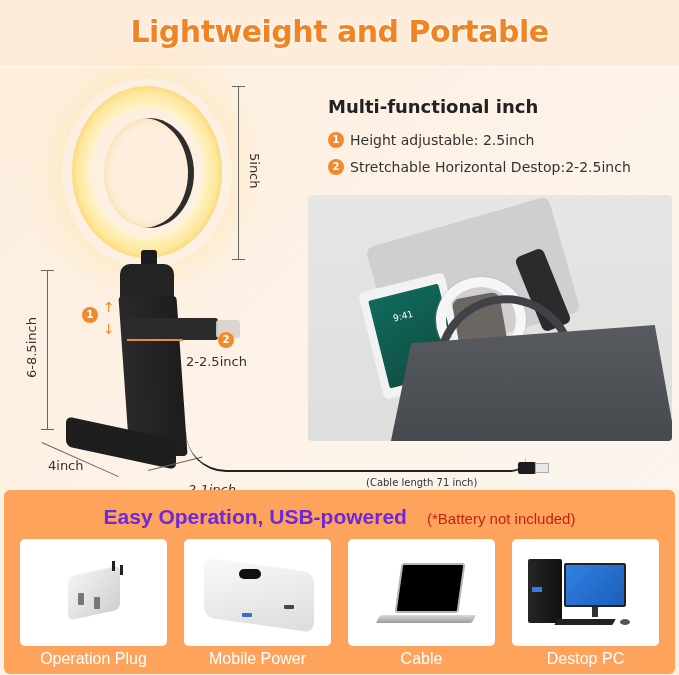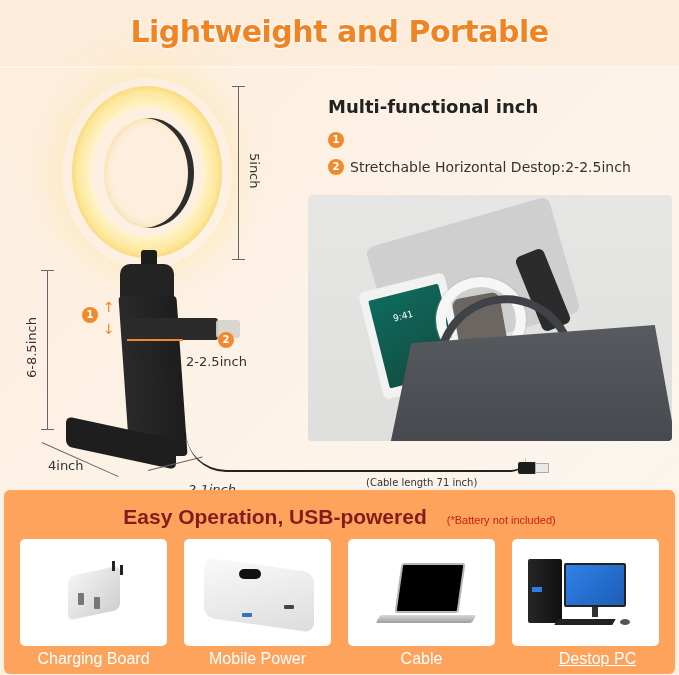--- a/index.html
+++ b/index.html
@@ -175,24 +175,24 @@
     .bottom-panel {
       position: absolute; left: 4px; top: 490px; width: 671px; height: 184px;
       background: #fea35c; border-radius: 6px;
     }
     .bottom-title {
       position: absolute; left: 0; top: 505px; width: 679px; text-align: center;
       white-space: nowrap;
     }
     .bottom-title .main {
       font-family: "Liberation Sans", sans-serif; font-weight: bold;
-      font-size: 21px; color: #7f1d1d;
+      font-size: 21px; color: #6d28d9;
     }
     .bottom-title .note {
-      font-family: "Liberation Sans", sans-serif; font-size: 11px; color: #c5230f;
+      font-family: "Liberation Sans", sans-serif; font-size: 15px; color: #c5230f;
       margin-left: 15px;
     }
     .card {
       position: absolute; top: 539px; width: 147px; height: 107px;
       background: #fff; border-radius: 5px; overflow: hidden;
     }
     .card-label {
       position: absolute; top: 650px; width: 147px; text-align: center;
       font-family: "Liberation Sans", sans-serif; font-size: 16px; color: #fff;
     }
@@ -289,20 +289,21 @@
   <div class="dim-label" style="left:188px; top:482px;font-style:italic;">2.1inch</div>
 
   <div class="cable"></div>
   <div class="usb-plug"></div>
   <div class="usb-head"></div>
   <div class="cable-label">(Cable length 71 inch)</div>
 
   <div class="stand-title">Multi-functional inch</div>
   <div class="feature" style="top:132px;">
     <span class="badge">1</span>
+    <span>Height adjustable: 2.5inch</span>
   </div>
   <div class="feature" style="top:159px;">
     <span class="badge">2</span>
     <span>Stretchable Horizontal Destop:2-2.5inch</span>
   </div>
 
   <div class="photo">
     <div class="laptop-shape"></div>
     <div class="tablet-shape">
       <div class="tablet-screen">
@@ -324,21 +325,21 @@
 
   <div class="card" style="left:20px;">
     <div>
       <div class="plug-body"></div>
       <div class="plug-port" style="left:58px; top:54px;"></div>
       <div class="plug-port" style="left:74px; top:58px;"></div>
       <div class="plug-prong" style="left:92px; top:22px;"></div>
       <div class="plug-prong" style="left:100px; top:26px;"></div>
     </div>
   </div>
-  <div class="card-label" style="left:20px;">Charging Board</div>
+  <div class="card-label" style="left:20px;">Operation Plug</div>
 
   <div class="card" style="left:184px;">
     <div>
       <div class="pb-body"></div>
       <div class="pb-display"></div>
       <div class="pb-port" style="left:58px; top:74px;"></div>
       <div class="pb-port" style="left:100px; top:66px; background:#444;"></div>
     </div>
   </div>
   <div class="card-label" style="left:184px;">Mobile Power</div>
@@ -354,14 +355,14 @@
   <div class="card" style="left:512px;">
     <div>
       <div class="pc-tower"></div>
       <div class="pc-led"></div>
       <div class="pc-monitor"></div>
       <div class="pc-stand"></div>
       <div class="pc-keyboard"></div>
       <div class="pc-mouse"></div>
     </div>
   </div>
-  <div class="card-label" style="left:524px;text-decoration:underline;">Destop PC</div>
+  <div class="card-label" style="left:512px;">Destop PC</div>
 </div>
 
 </body></html>

